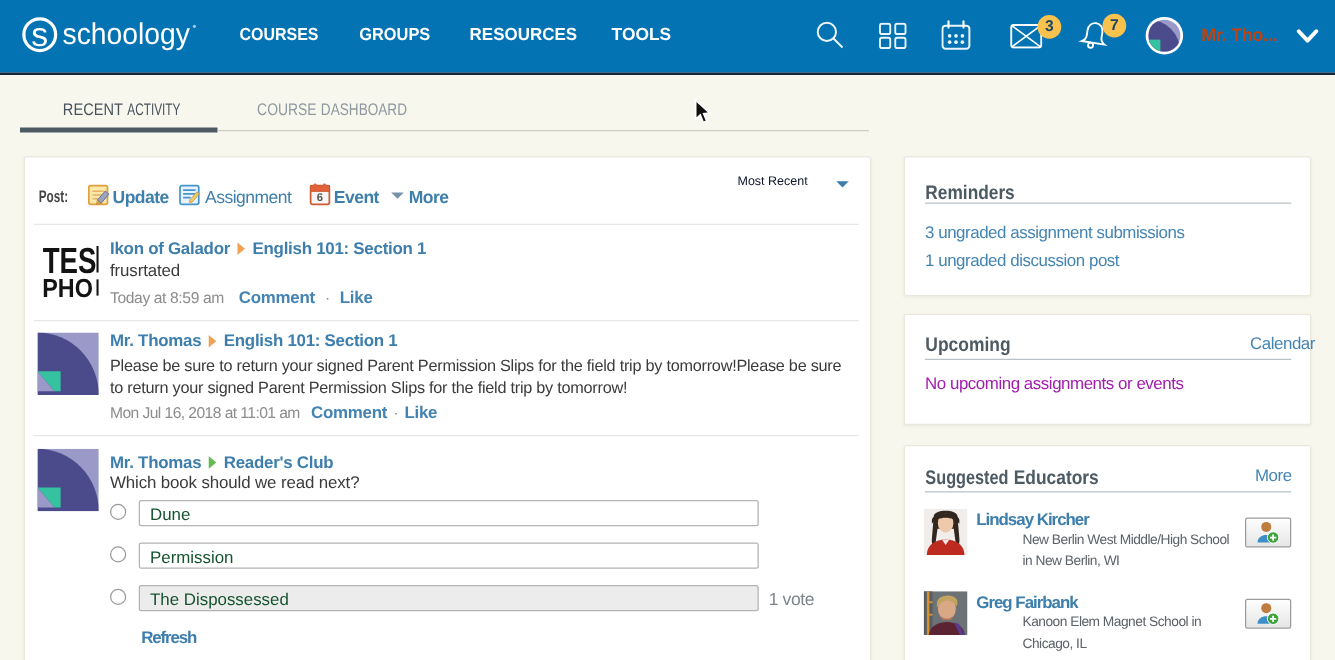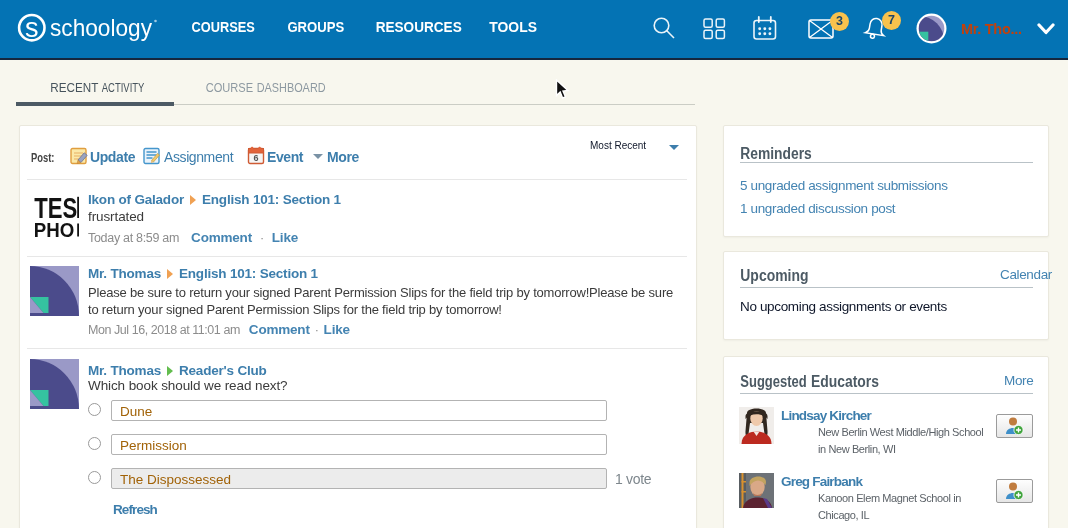--- a/index.html
+++ b/index.html
@@ -20,29 +20,29 @@
 .feeddiv { position:absolute; left:27px; width:660px; height:1px; background:#e7e7e7; }
 .fname { font-size:13.5px; font-weight:bold; color:#3d7eac; letter-spacing:-0.2px; }
 .fbody { font-size:13.5px; color:#3b3b3b; letter-spacing:-0.1px; }
 .fmeta { font-size:12.5px; color:#8c8c8c; letter-spacing:-0.3px; }
 .fmeta a { font-size:13.5px; letter-spacing:-0.2px; }
 .dot { color:#8c8c8c; margin:0 8px; }
 .fmeta a { color:#4484b2; }
 .arrow-o { display:inline-block; width:0; height:0; border-left:6px solid #f0a153; border-top:5px solid transparent; border-bottom:5px solid transparent; margin:0 6px; position:relative; top:1px; }
 .arrow-g { display:inline-block; width:0; height:0; border-left:6px solid #63bd4e; border-top:5px solid transparent; border-bottom:5px solid transparent; margin:0 6px; position:relative; top:1px; }
 
-.pollbox { position:absolute; left:111px; height:21px; border:1px solid #b3b3b3; border-radius:2px; background:#fff; font-size:13.5px; color:#a16207; padding:3px 0 0 8px; width:496px; }
+.pollbox { position:absolute; left:111px; height:21px; border:1px solid #b3b3b3; border-radius:2px; background:#fff; font-size:13.5px; color:#14532d; padding:3px 0 0 8px; width:496px; }
 .radio { position:absolute; left:88px; width:13px; height:13px; border:1px solid #9a9a9a; border-radius:50%; background:#fff; }
 
 #side1 { left:723px; top:125px; width:326px; height:112px; }
 #side2 { left:723px; top:251px; width:326px; height:89px; }
 #side3 { left:723px; top:356px; width:326px; height:200px; }
 .sline { position:absolute; left:740px; width:293px; height:1px; background:#b9c2c7; }
 .slink { position:absolute; left:740px; font-size:13.5px; color:#4484b2; letter-spacing:-0.35px; }
-.sgrey { position:absolute; left:740px; font-size:13.5px; color:#0f172a; letter-spacing:-0.35px; }
+.sgrey { position:absolute; left:740px; font-size:13.5px; color:#a21caf; letter-spacing:-0.35px; }
 .ename { font-size:13.5px; font-weight:bold; color:#3d7eac; letter-spacing:-0.8px; }
 .edesc { font-size:11px; color:#5c6268; line-height:17px; letter-spacing:-0.4px;margin-left:37px; }
 .ebtn { position:absolute; left:996px; width:37px; height:24px; border:1px solid #9b9b9b; border-radius:2px; background:linear-gradient(#fefefe,#e6e6e6); }
 </style>
 </head>
 <body>
 
 <div id="nav"></div>
 <div id="navline"></div>
 
@@ -220,21 +220,21 @@
 
 <svg class="abs" style="left:700px;top:120px" width="368px" height="300" viewBox="0 0 368 300">
   <g font-family="Liberation Sans,sans-serif" font-size="15.8" font-weight="bold" fill="#4c5a64">
     <text x="40.3" y="39" textLength="71.5" lengthAdjust="spacingAndGlyphs">Reminders</text>
     <text x="40.3" y="161" textLength="68.2" lengthAdjust="spacingAndGlyphs">Upcoming</text>
     <text x="40.3" y="267.3" textLength="66.5" lengthAdjust="spacingAndGlyphs">Suggested</text>
     <text x="111" y="267.3" textLength="68" lengthAdjust="spacingAndGlyphs">Educators</text>
   </g>
 </svg>
 <div class="sline" style="top:162px"></div>
-<div class="slink" style="top:178px">5 ungraded assignment submissions</div>
+<div class="slink" style="top:178px">3 ungraded assignment submissions</div>
 <div class="slink" style="top:201px">1 ungraded discussion post</div>
 
 <div class="slink" style="left:1000px;top:267px">Calendar</div>
 <div class="sline" style="top:287px"></div>
 <div class="sgrey" style="top:299px">No upcoming assignments or events</div>
 
 <div class="slink" style="left:1004px;top:373px">More</div>
 <div class="sline" style="top:393px"></div>
 
 <svg class="abs" style="left:739px;top:407px" width="35" height="37" viewBox="0 0 35 37">

